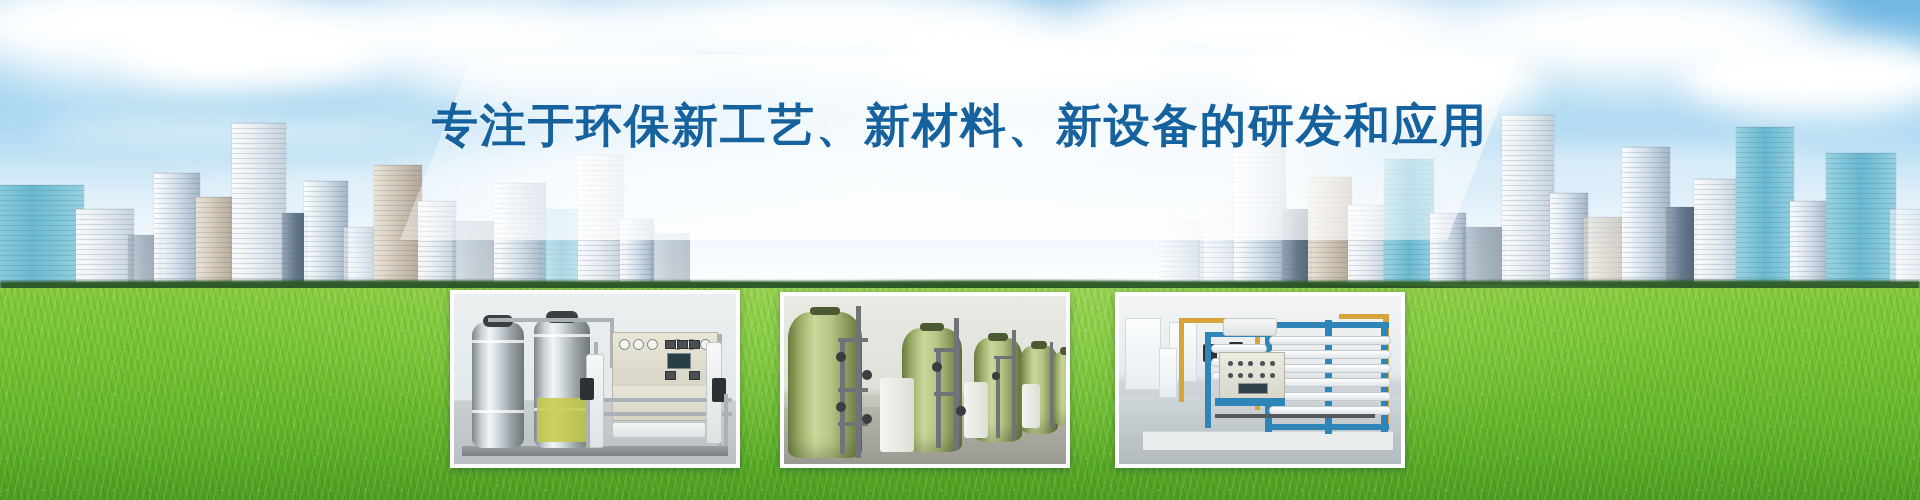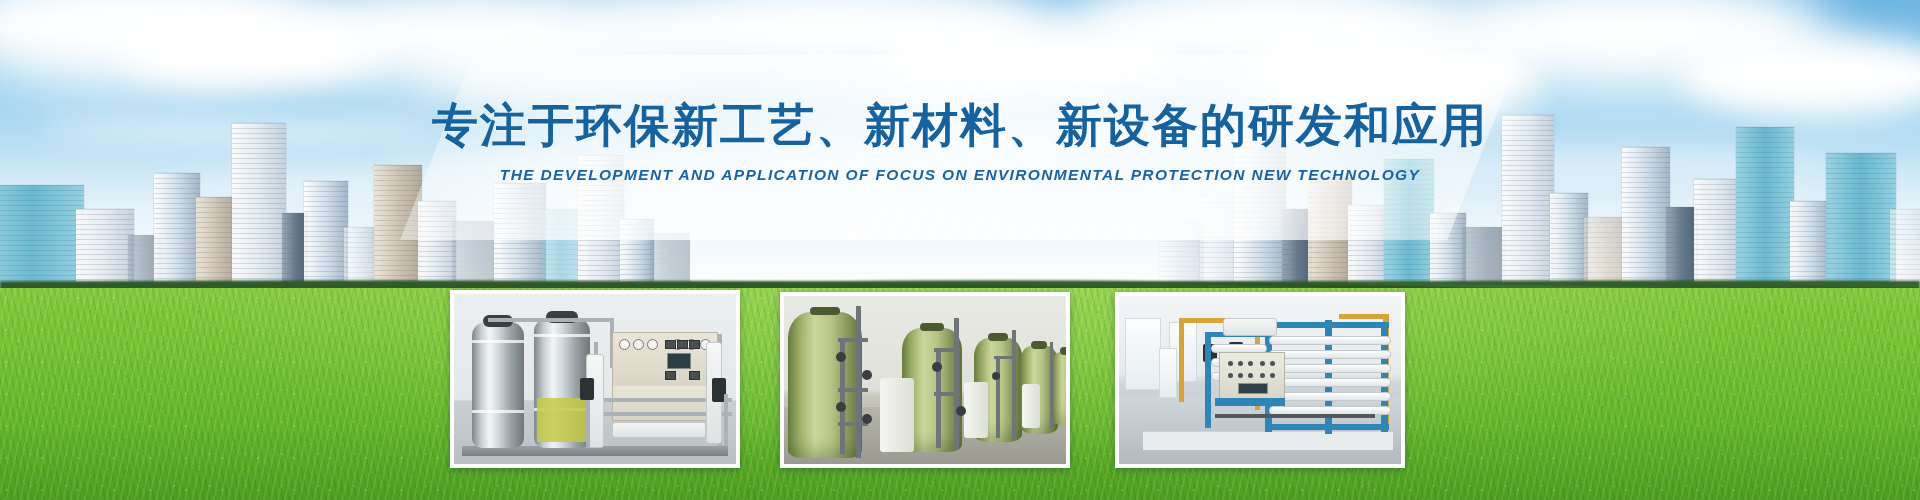--- a/index.html
+++ b/index.html
@@ -286,21 +286,20 @@
     <div class="grass-tex"></div>
     <div class="grass-blades"></div>
   </div>
 
   <div class="panel"></div>
   <div class="panel-edge"></div>
   <div class="panel-glow"></div>
 
   <div class="text-block">
     <div class="headline">专注于环保新工艺、新材料、新设备的研发和应用</div>
-    <div class="subline">THE DEVELOPMENT AND APPLICATION OF FOCUS ON ENVIRONMENTAL PROTECTION NEW TECHNOLOGY</div>
   </div>
 
   <div class="photo p1">
     <div class="photo-inner">
       <div class="bg"></div>
       <div class="base" style="left:8px;right:8px;bottom:8px;height:10px;"></div>
       <div class="tank" style="left:18px;top:28px;width:52px;height:126px;">
         <div class="cap"></div>
         <div class="band" style="top:18px;"></div>
         <div class="band" style="top:88px;"></div>

